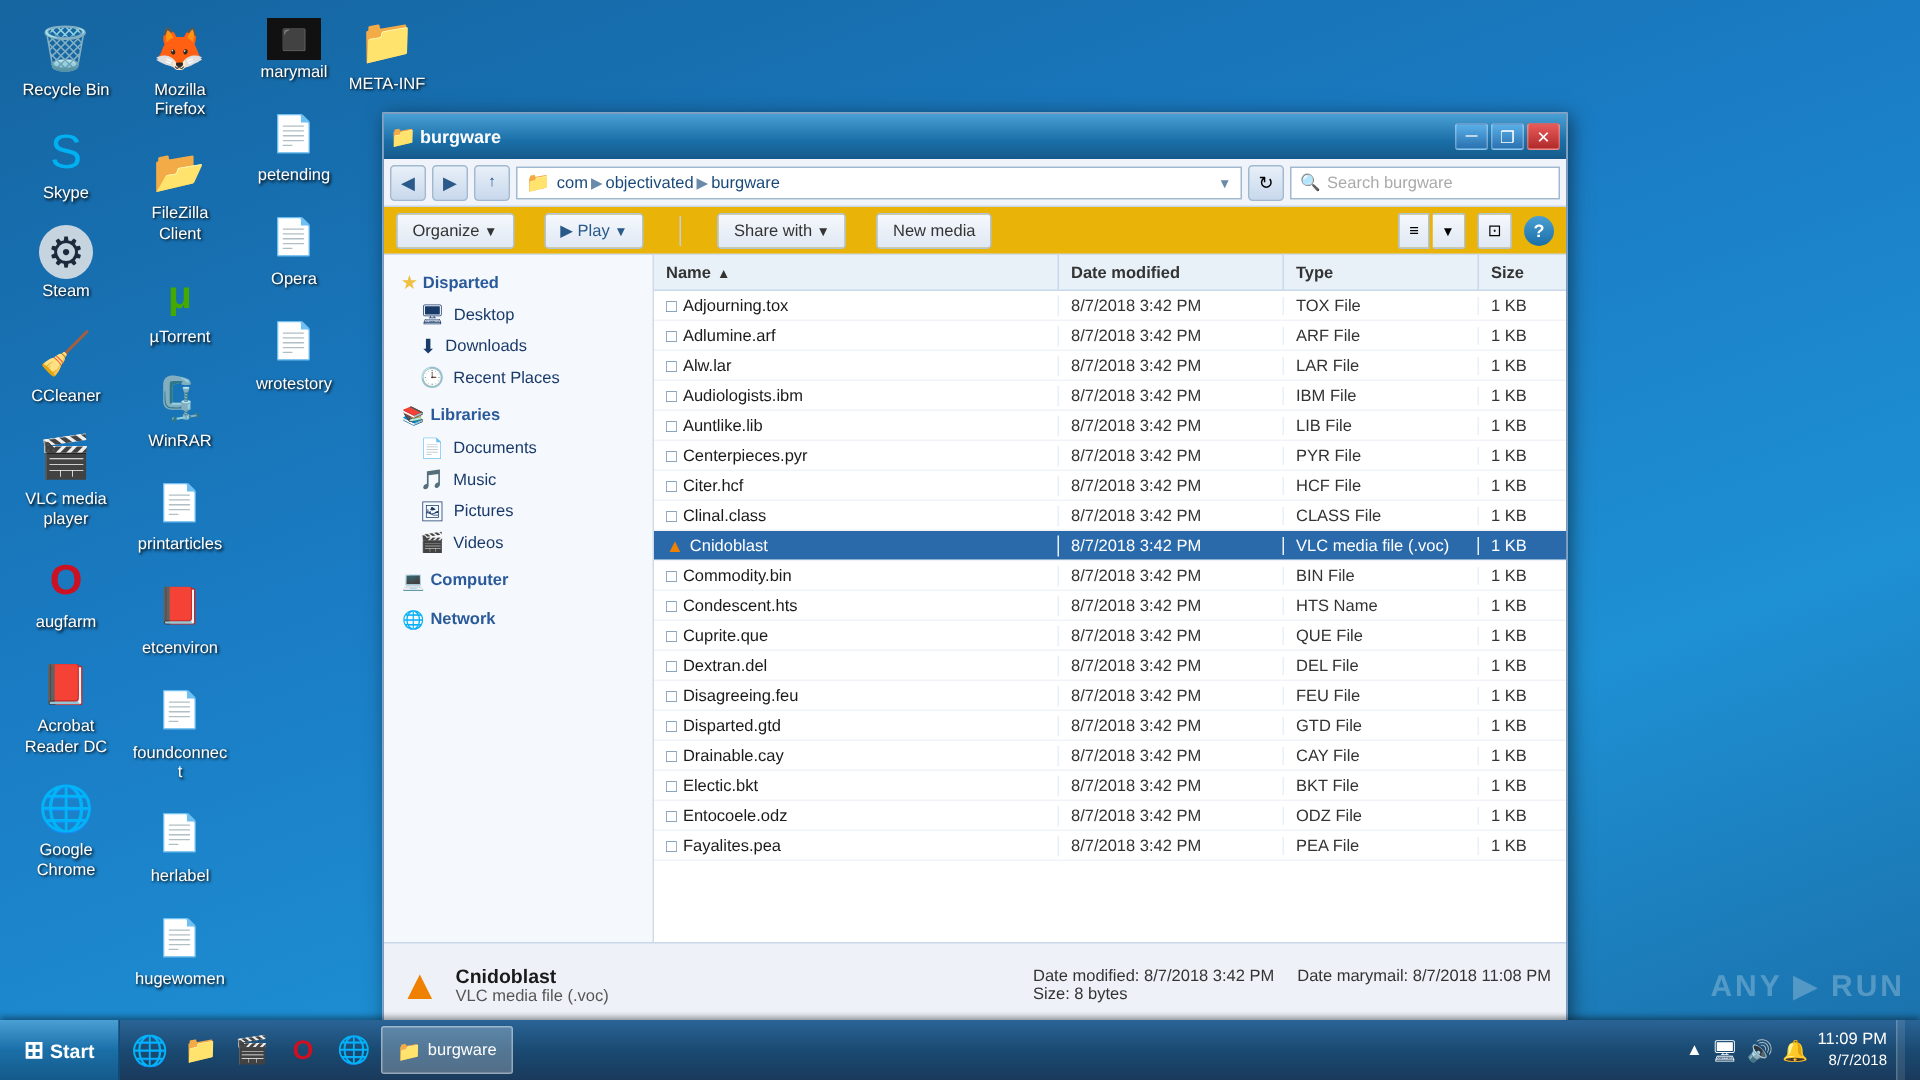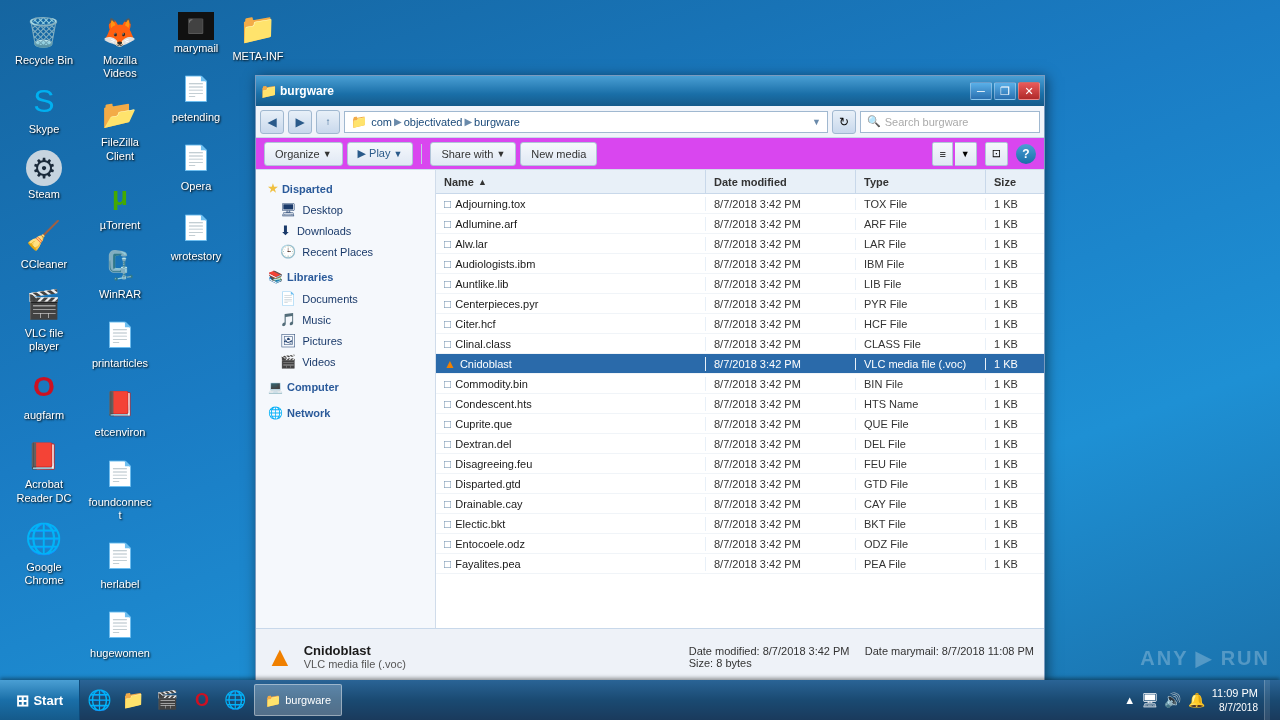--- a/index.html
+++ b/index.html
@@ -237,26 +237,26 @@
       align-items: center;
       padding: 0 6px;
       font-size: 11px;
       color: #888;
       gap: 4px;
     }
 
     
     .toolbar {
       height: 32px;
-      background: #d946ef;
+      background: #eab308;
       border-bottom: 1px solid #d0dcea;
       display: flex;
       align-items: center;
       padding: 0 8px;
-      gap: 4px;
+      gap: 20px;
     }
     .toolbar-btn {
       height: 24px;
       padding: 0 10px;
       background: linear-gradient(to bottom, #f5f8fc, #e0e8f4);
       border: 1px solid #b0c4d8;
       border-radius: 3px;
       font-size: 11px;
       color: #333;
       display: flex;
@@ -515,38 +515,38 @@
     <div class="desktop-icon">
       <div class="icon-img" style="font-size:28px; color:#1a2a3a; background:#c6d4df; border-radius:50%; width:36px; height:36px; display:flex; align-items:center; justify-content:center;">⚙</div>
       <div class="icon-label">Steam</div>
     </div>
     <div class="desktop-icon">
       <div class="icon-img" style="font-size:28px; color:#88cc44;">🧹</div>
       <div class="icon-label">CCleaner</div>
     </div>
     <div class="desktop-icon">
       <div class="icon-img" style="font-size:28px; color:#f08000;">🎬</div>
-      <div class="icon-label">VLC file player</div>
+      <div class="icon-label">VLC media player</div>
     </div>
     <div class="desktop-icon">
       <div class="icon-img" style="font-size:28px; color:#cc1122; font-weight:bold;">O</div>
       <div class="icon-label">augfarm</div>
     </div>
     <div class="desktop-icon">
       <div class="icon-img" style="font-size:26px; color:#cc0000;">📕</div>
       <div class="icon-label">Acrobat Reader DC</div>
     </div>
 
     <div class="desktop-icon">
       <div class="icon-img" style="font-size:30px;">🌐</div>
       <div class="icon-label">Google Chrome</div>
     </div>
     <div class="desktop-icon">
       <div class="icon-img" style="font-size:28px;">🦊</div>
-      <div class="icon-label">Mozilla Videos</div>
+      <div class="icon-label">Mozilla Firefox</div>
     </div>
     <div class="desktop-icon">
       <div class="icon-img" style="font-size:28px; color:#cc3300;">📂</div>
       <div class="icon-label">FileZilla Client</div>
     </div>
     <div class="desktop-icon">
       <div class="icon-img" style="font-size:26px; color:#44aa00; font-weight:bold;">μ</div>
       <div class="icon-label">µTorrent</div>
     </div>
     <div class="desktop-icon">

